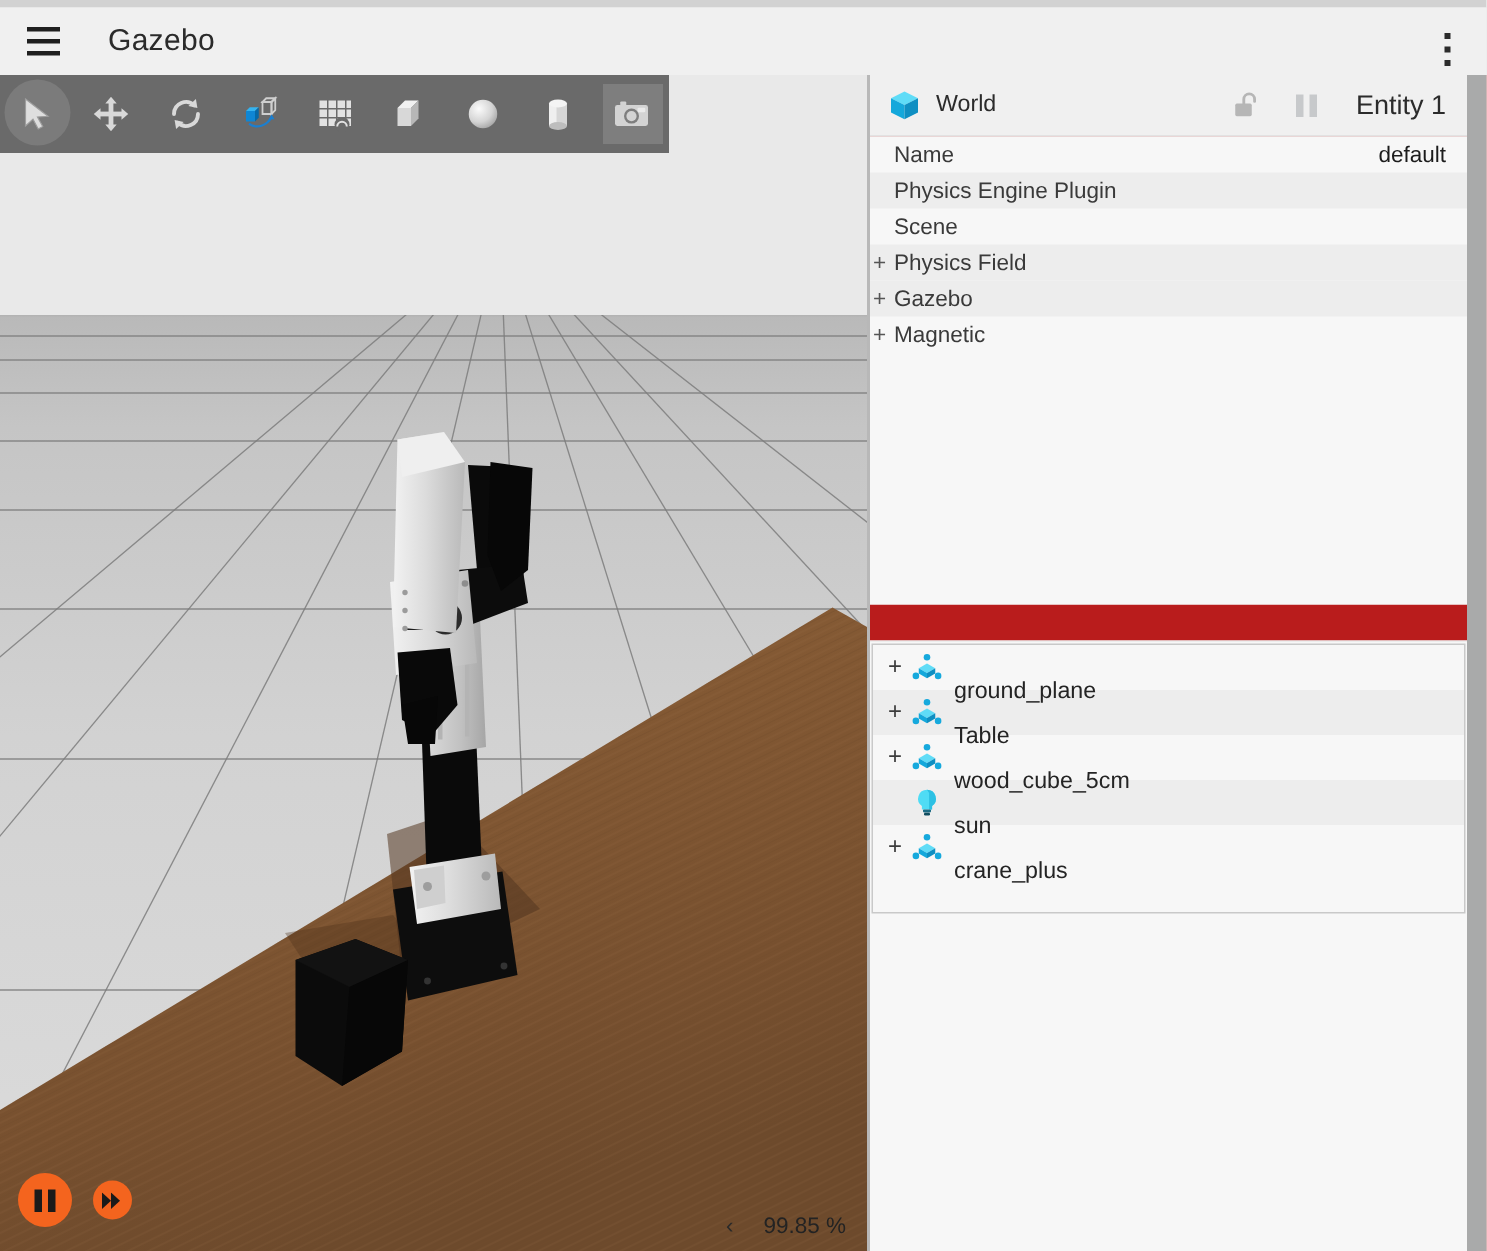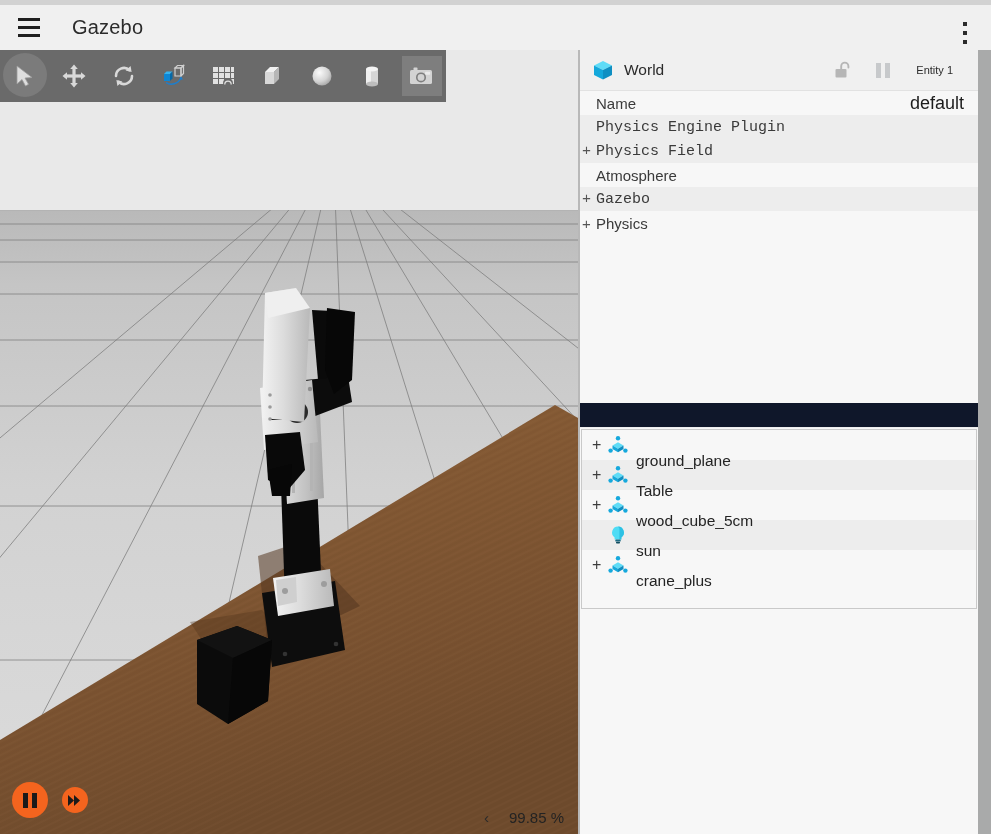--- a/index.html
+++ b/index.html
@@ -48,41 +48,41 @@
   .pbtn.small{width:26px;height:26px;}
   .pause-bars{display:flex;gap:4px;}
   .pause-bars i{display:block;width:5px;height:15px;background:#1a1a1a;}
 
   
   .rtf{position:absolute;right:14px;bottom:8px;display:flex;align-items:center;gap:20px;z-index:8;
        font-size:15px;color:#232323;}
   .rtf .chev{font-size:15px;color:#2a2a2a;cursor:pointer;}
 
   
-  .rightpanel{position:absolute;left:580px;top:50px;width:411px;height:784px;background:#0f172a;}
+  .rightpanel{position:absolute;left:580px;top:50px;width:411px;height:784px;background:#b91c1c;}
   .panel-sep{position:absolute;left:578px;top:50px;width:2px;height:784px;background:#b8b8b8;}
   .scrollbar{position:absolute;right:0;top:0;width:13px;height:784px;background:#a9aaaa;}
 
   
   .world-head{position:relative;height:41px;display:flex;align-items:center;background:#f0f0f0;
               border-bottom:1px solid #e2e2e2;padding-left:10px;width:398px;box-sizing:border-box;}
   .world-head .cubeicon{width:26px;height:26px;margin-right:8px;}
   .world-head .wlabel{font-size:15.5px;color:#2b2b2b;flex:1;}
   .lockicon{width:22px;height:22px;margin-right:22px;}
   .pauseicon{display:flex;gap:4px;margin-right:26px;}
   .pauseicon i{display:block;width:5px;height:15px;background:#c7c9cb;}
-  .entity-label{font-size:11px;color:#2b2b2b;margin-right:25px;}
+  .entity-label{font-size:18px;color:#2b2b2b;margin-right:14px;}
 
   
   .proplist{position:relative;width:398px;background:#f7f7f7;}
   .prow{height:24px;display:flex;align-items:center;font-size:15px;color:#3a3a3a;
         padding-left:14px;box-sizing:border-box;}
-  .prow.alt{background:#ededed;font-family:Liberation Mono, monospace;}
+  .prow.alt{background:#ededed;}
   .prow .plus{width:12px;display:inline-block;margin-left:-12px;margin-right:2px;color:#555;font-size:15px;}
-  .prow .pval{margin-left:auto;margin-right:14px;color:#1c1c1c;font-size:18px;}
+  .prow .pval{margin-left:auto;margin-right:14px;color:#1c1c1c;font-size:15px;}
   .propfill{width:398px;background:#f7f7f7;}
 
   
   .tree-wrap{position:absolute;left:0;top:377px;width:398px;height:407px;background:#f7f7f7;
              border-top:1px solid #ededed;box-sizing:border-box;}
   .tree-inner{position:absolute;left:1px;top:1px;width:396px;height:180px;border:1px solid #c9c9c9;
               box-sizing:border-box;background:#f7f7f7;}
   .trow{height:30px;display:flex;align-items:center;padding-left:10px;box-sizing:border-box;font-size:15.5px;color:#242424;}
   .trow.alt{background:#ededed;}
   .trow .tplus{width:14px;color:#3c3c3c;font-size:16px;line-height:1;}
@@ -374,38 +374,38 @@
       <div class="prow">
         <span class="plus"></span>
         <span>Name</span>
         <span class="pval">default</span>
       </div>
       <div class="prow alt">
         <span class="plus"></span>
         <span>Physics Engine Plugin</span>
         <span class="pval"></span>
       </div>
+      <div class="prow">
+        <span class="plus"></span>
+        <span>Scene</span>
+        <span class="pval"></span>
+      </div>
       <div class="prow alt">
         <span class="plus">+</span>
         <span>Physics Field</span>
         <span class="pval"></span>
       </div>
-      <div class="prow">
-        <span class="plus"></span>
-        <span>Atmosphere</span>
-        <span class="pval"></span>
-      </div>
       <div class="prow alt">
         <span class="plus">+</span>
         <span>Gazebo</span>
         <span class="pval"></span>
       </div>
       <div class="prow">
         <span class="plus">+</span>
-        <span>Physics</span>
+        <span>Magnetic</span>
         <span class="pval"></span>
       </div>
       <div class="propfill" style="height:168px"></div>
     </div>
 
     <div class="tree-wrap">
       <div class="tree-inner">
 
         <div class="trow">
           <span class="tplus">+</span>

